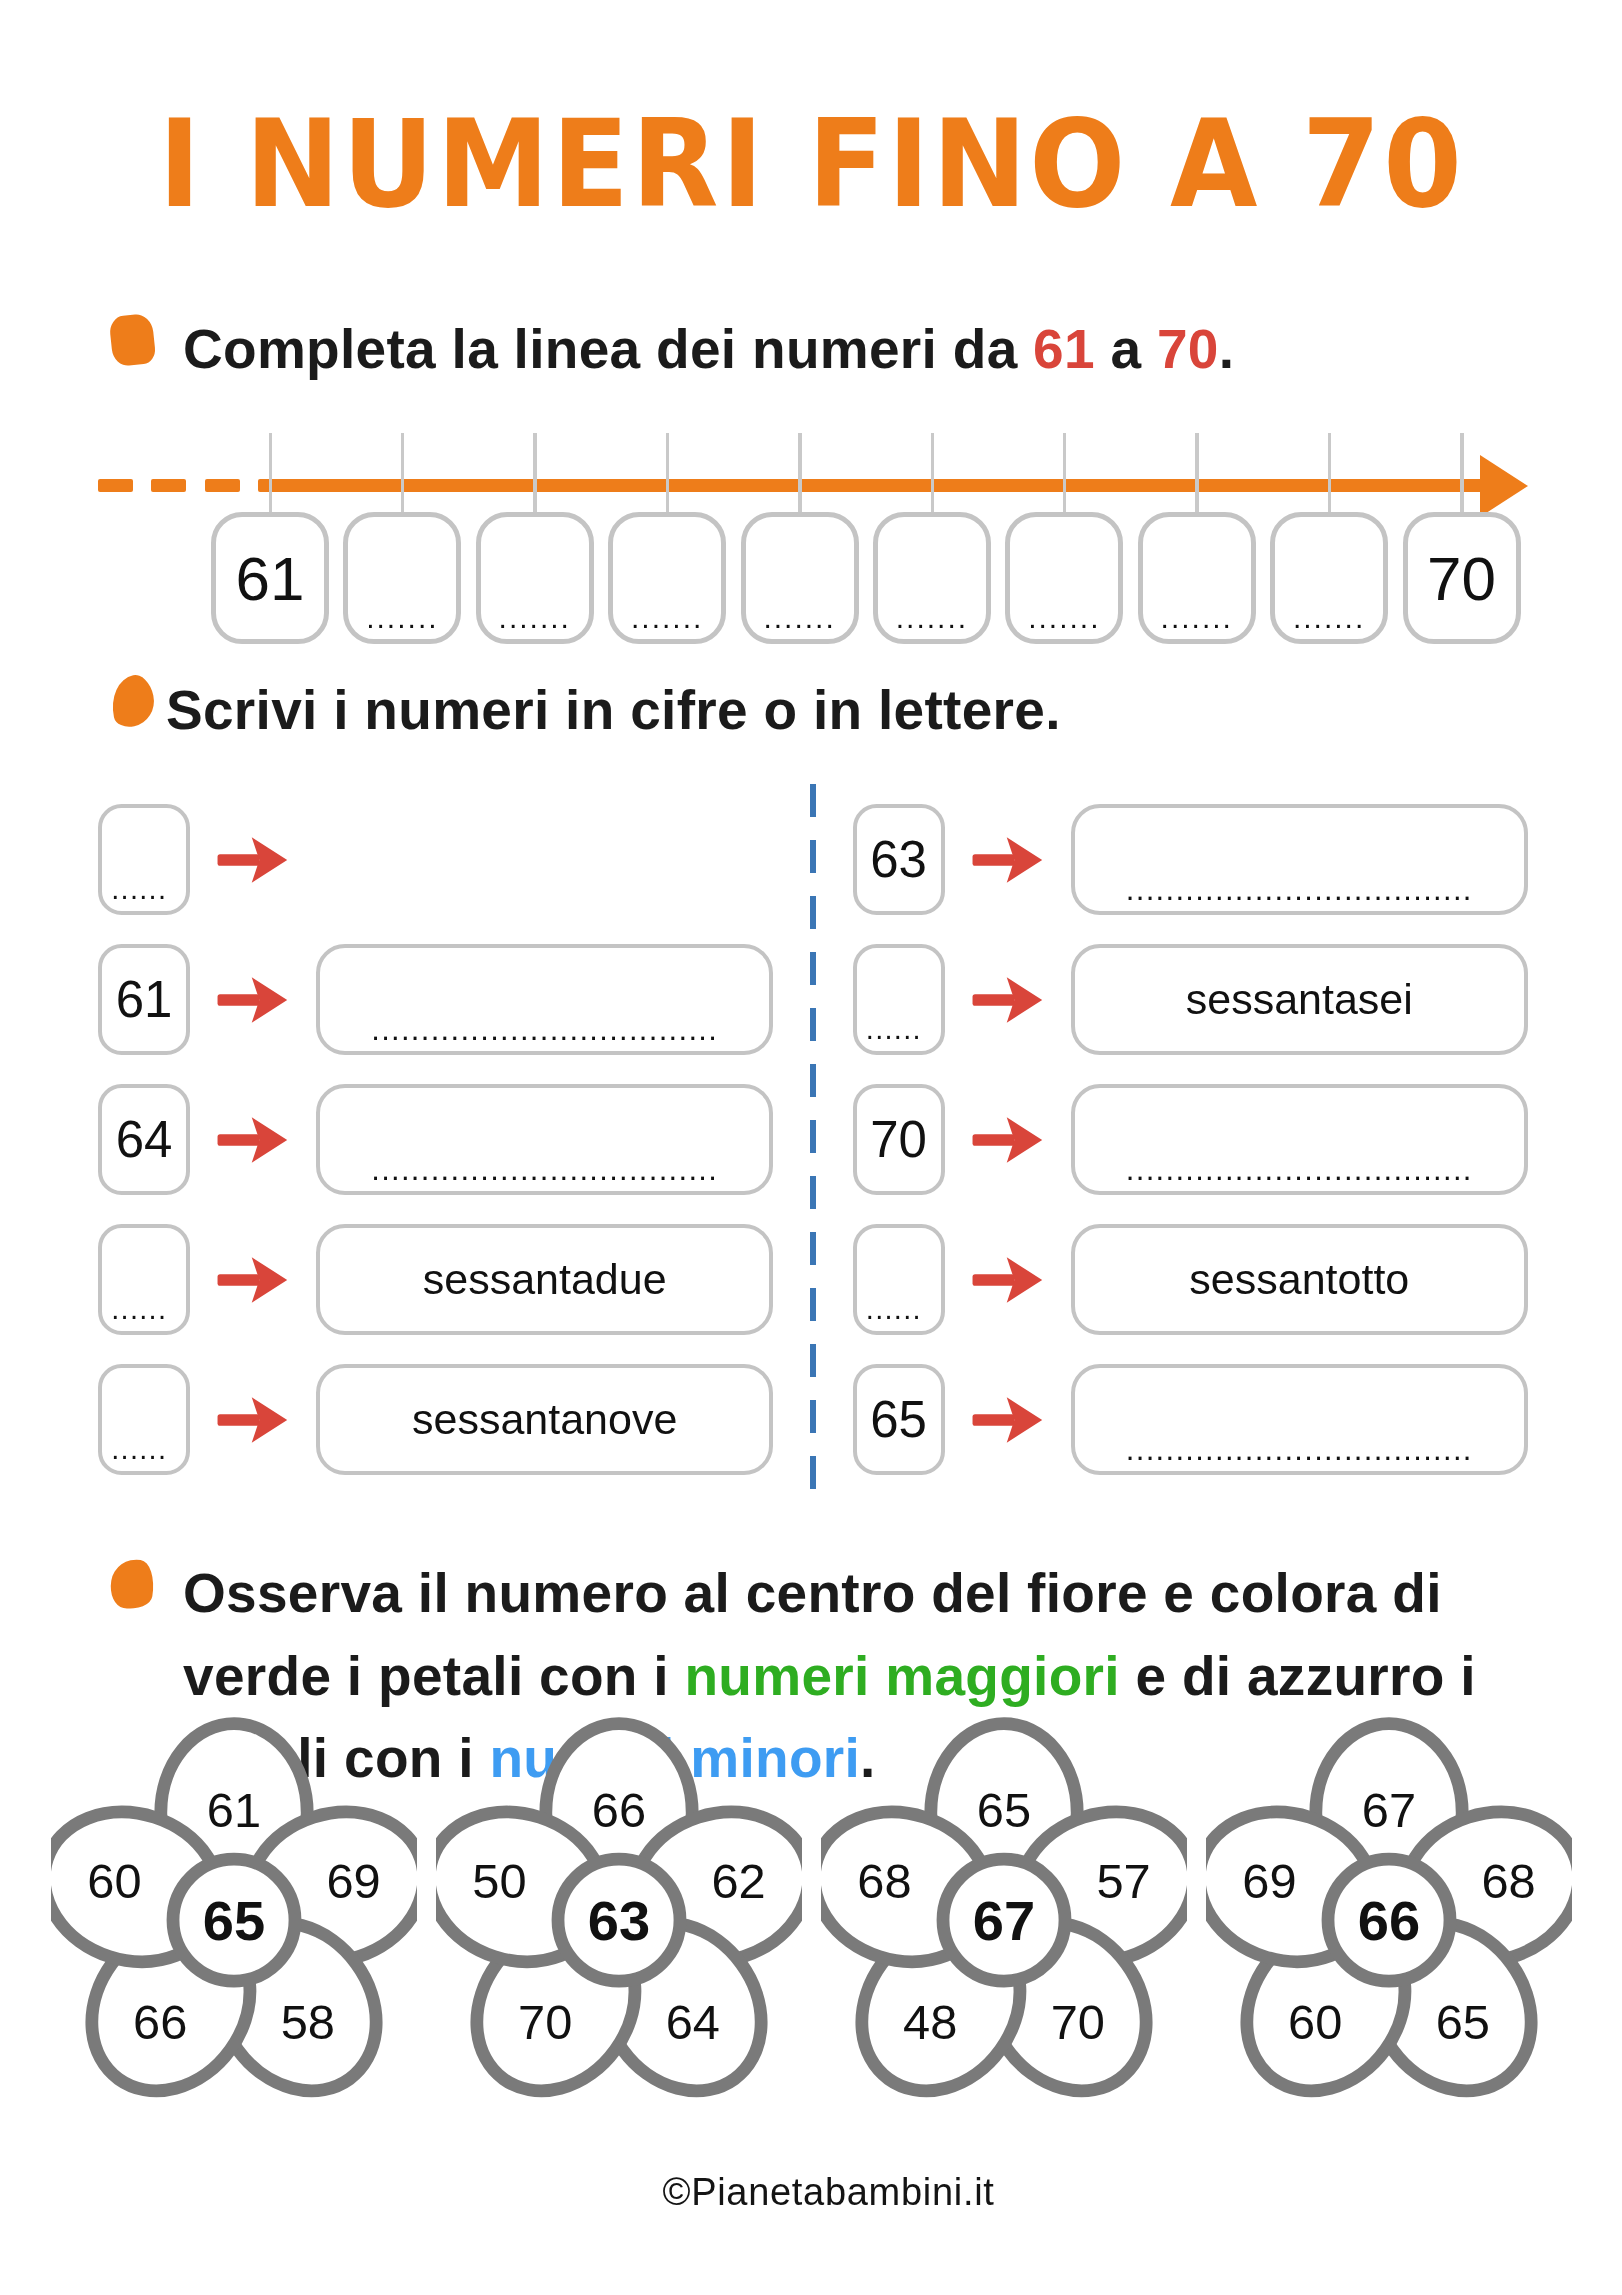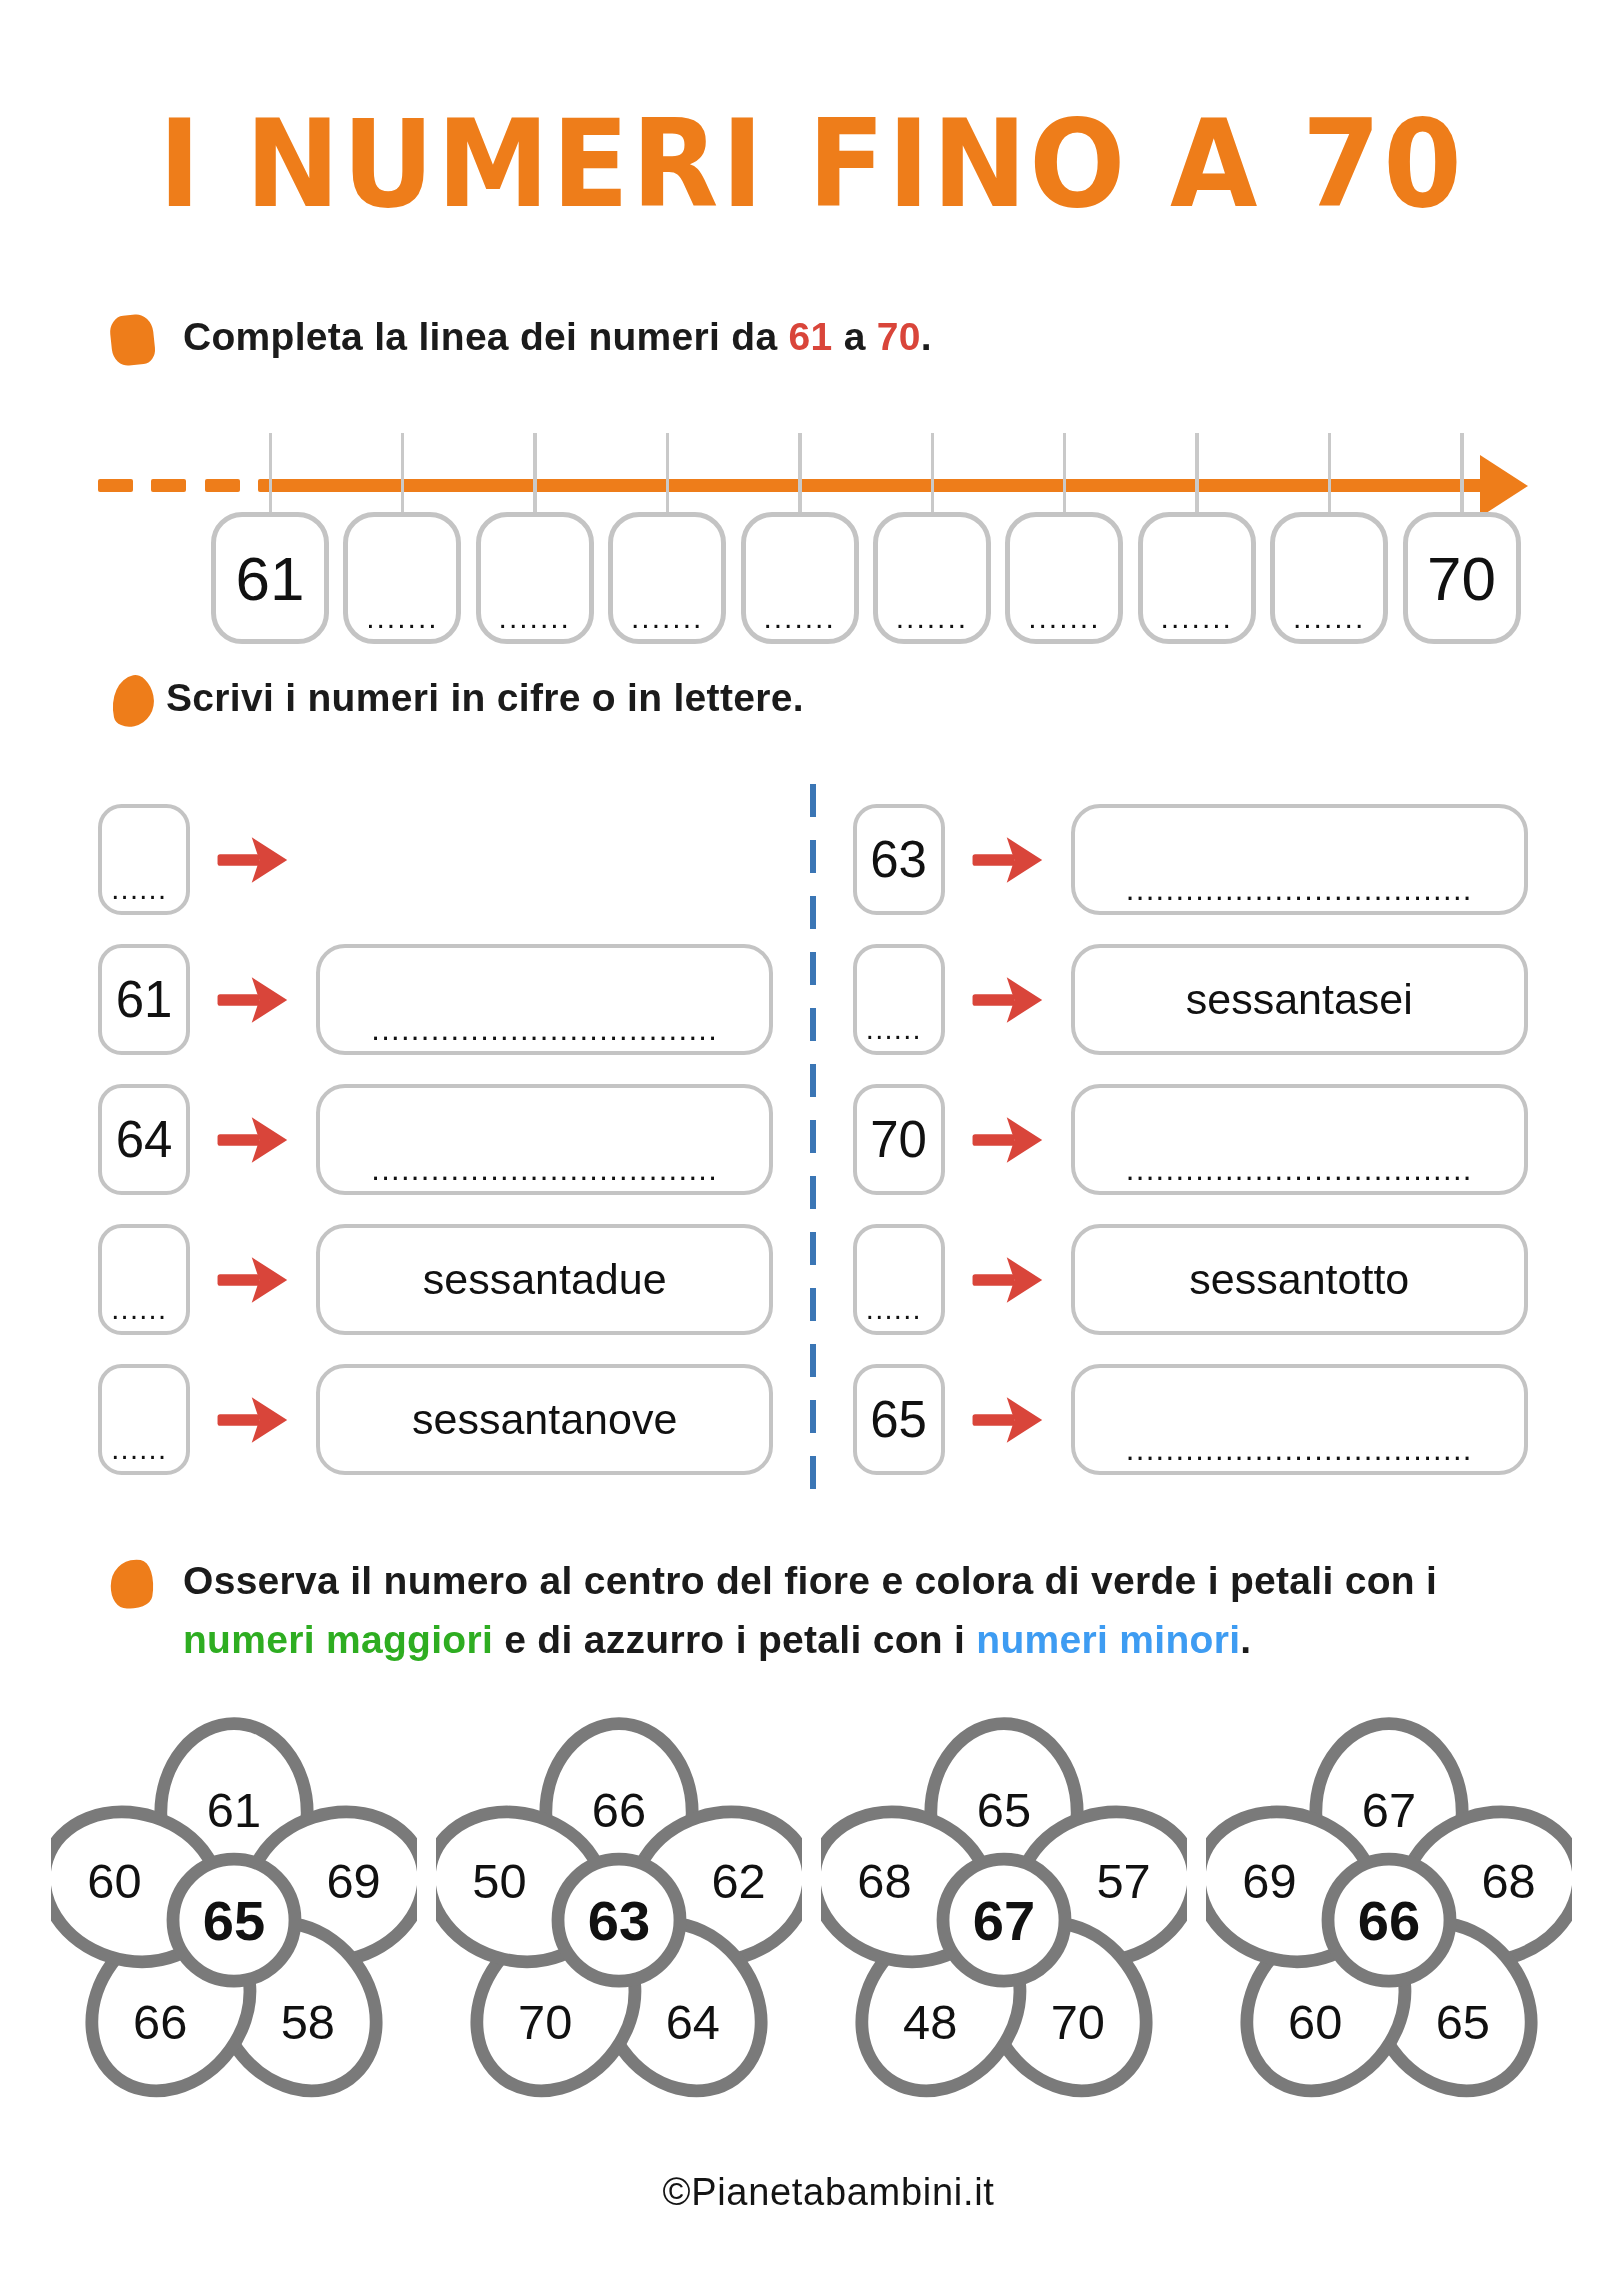--- a/index.html
+++ b/index.html
@@ -18,21 +18,21 @@
     text-align:center; font-size:113px; font-weight:800; letter-spacing:2.6px;
     color:var(--orange); font-family:"DejaVu Sans","Liberation Sans",sans-serif;
     transform:scaleY(1.08);
   }
   
   .sec-head{position:absolute; left:111px; display:flex; align-items:flex-start; gap:29px;}
   .bullet{flex:0 0 auto; width:43px; height:50px; background:var(--orange); margin-top:6.5px;}
   .bullet.b1{border-radius:34% 38% 30% 36%; transform:rotate(-6deg);}
   .bullet.b2{border-radius:64% 36% 58% 42% / 74% 48% 52% 26%; transform:rotate(-12deg);}
   .bullet.b3{border-radius:60% 40% 62% 38% / 50% 68% 32% 50%; transform:rotate(9deg);}
-  .sec-text{font-size:39px; font-weight:600; line-height:1.5; letter-spacing:0.3px;}
+  .sec-text{font-size:55px; font-weight:600; line-height:1.5; letter-spacing:0.3px;}
   .c-red{color:var(--red);}
   .c-green{color:var(--green);}
   .c-blue{color:var(--blue);}
   
   .numberline{position:absolute; top:419px; left:98px; width:1430px; height:236px;}
   .nl-arrow{position:absolute; top:35px; left:0; width:100%; height:63px; display:flex; align-items:center;}
   .nl-dash{width:35px; height:13px; background:var(--orange); border-radius:2px; margin-right:18.3px;}
   .nl-bar{flex:1; height:13px; background:var(--orange); border-radius:2px;}
   .nl-head{width:0; height:0; border-left:48px solid var(--orange);
            border-top:31px solid transparent; border-bottom:31px solid transparent; margin-left:-3.9px;}

